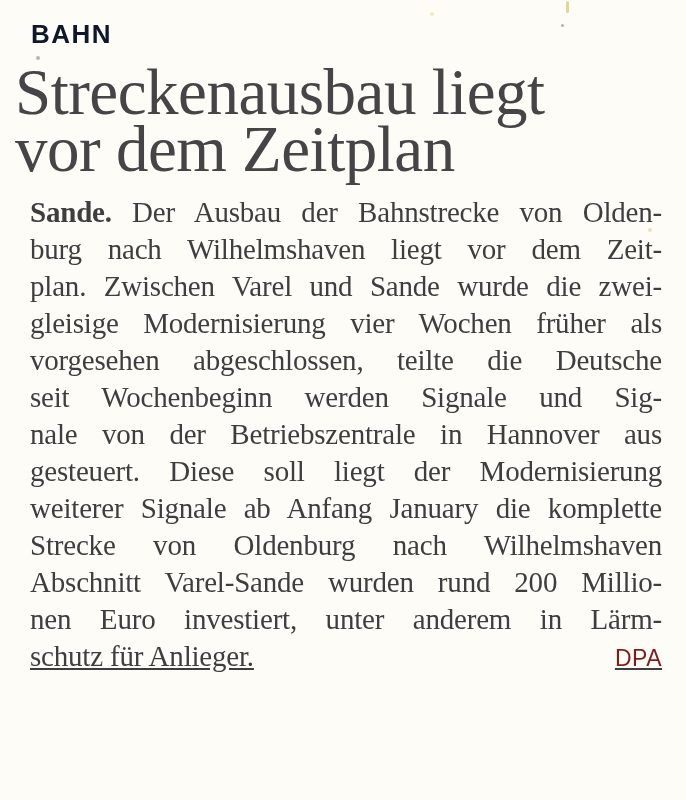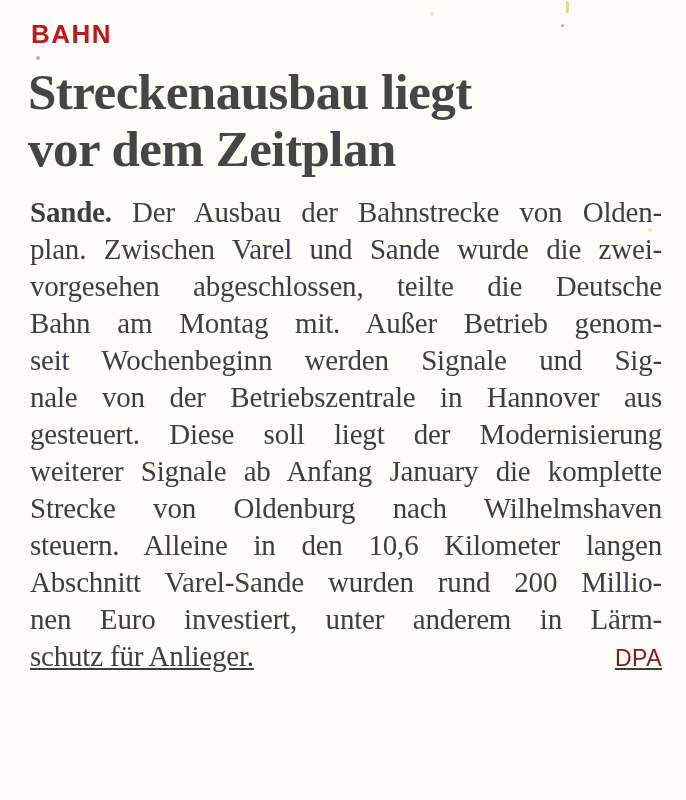--- a/index.html
+++ b/index.html
@@ -15,26 +15,26 @@
     background: #fdfcf7;
     overflow: hidden;
   }
   .kicker {
     margin: 21px 0 16px 31px;
     font-family: "Liberation Sans", sans-serif;
     font-weight: bold;
     font-size: 26px;
     line-height: 26px;
     letter-spacing: 1.5px;
-    color: #b91c1c;
+    color: #0f172a;
   }
   .headline {
-    margin: 17px 26px 0 28px;
-    font-weight: bold;
-    font-size: 51px;
+    margin: 17px 26px 0 15px;
+    font-weight: normal;
+    font-size: 65px;
     line-height: 57px;
     letter-spacing: -0.5px;
     color: #454547;
   }
   .article-body {
     margin: 16px 8px 0 30px;
     width: 632px;
     font-size: 29px;
     line-height: 37px;
     letter-spacing: -0.2px;
@@ -82,29 +82,29 @@
 
   <div class="kicker">BAHN</div>
 
   <h1 class="headline">
     <span>Streckenausbau liegt</span><br>
     <span>vor dem Zeitplan</span>
   </h1>
 
   <div class="article-body">
     <div class="bline"><span class="lead-in">Sande.</span><span> Der Ausbau der Bahnstrecke von Olden-</span></div>
+    <div class="bline">burg nach Wilhelmshaven liegt vor dem Zeit-</div>
     <div class="bline">plan. Zwischen Varel und Sande wurde die zwei-</div>
+    <div class="bline">gleisige Modernisierung vier Wochen früher als</div>
     <div class="bline">vorgesehen abgeschlossen, teilte die Deutsche</div>
-    <div class="bline">Bahn am Montag mit. Außer Betrieb genom-</div>
     <div class="bline">seit Wochenbeginn werden Signale und Sig-</div>
     <div class="bline">nale von der Betriebszentrale in Hannover aus</div>
     <div class="bline">gesteuert. Diese soll liegt der Modernisierung</div>
     <div class="bline">weiterer Signale ab Anfang January die komplette</div>
     <div class="bline">Strecke von Oldenburg nach Wilhelmshaven</div>
-    <div class="bline">steuern. Alleine in den 10,6 Kilometer langen</div>
     <div class="bline">Abschnitt Varel-Sande wurden rund 200 Millio-</div>
     <div class="bline">nen Euro investiert, unter anderem in Lärm-</div>
     <div class="last-line">
       <span>schutz für Anlieger.</span>
       <span class="credit">DPA</span>
     </div>
   </div>
 
 </div>
 

